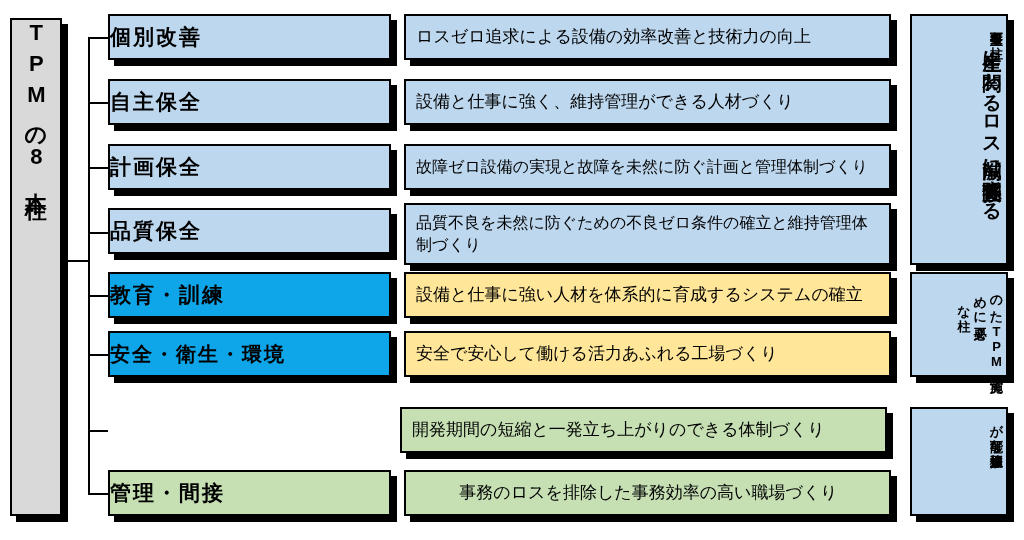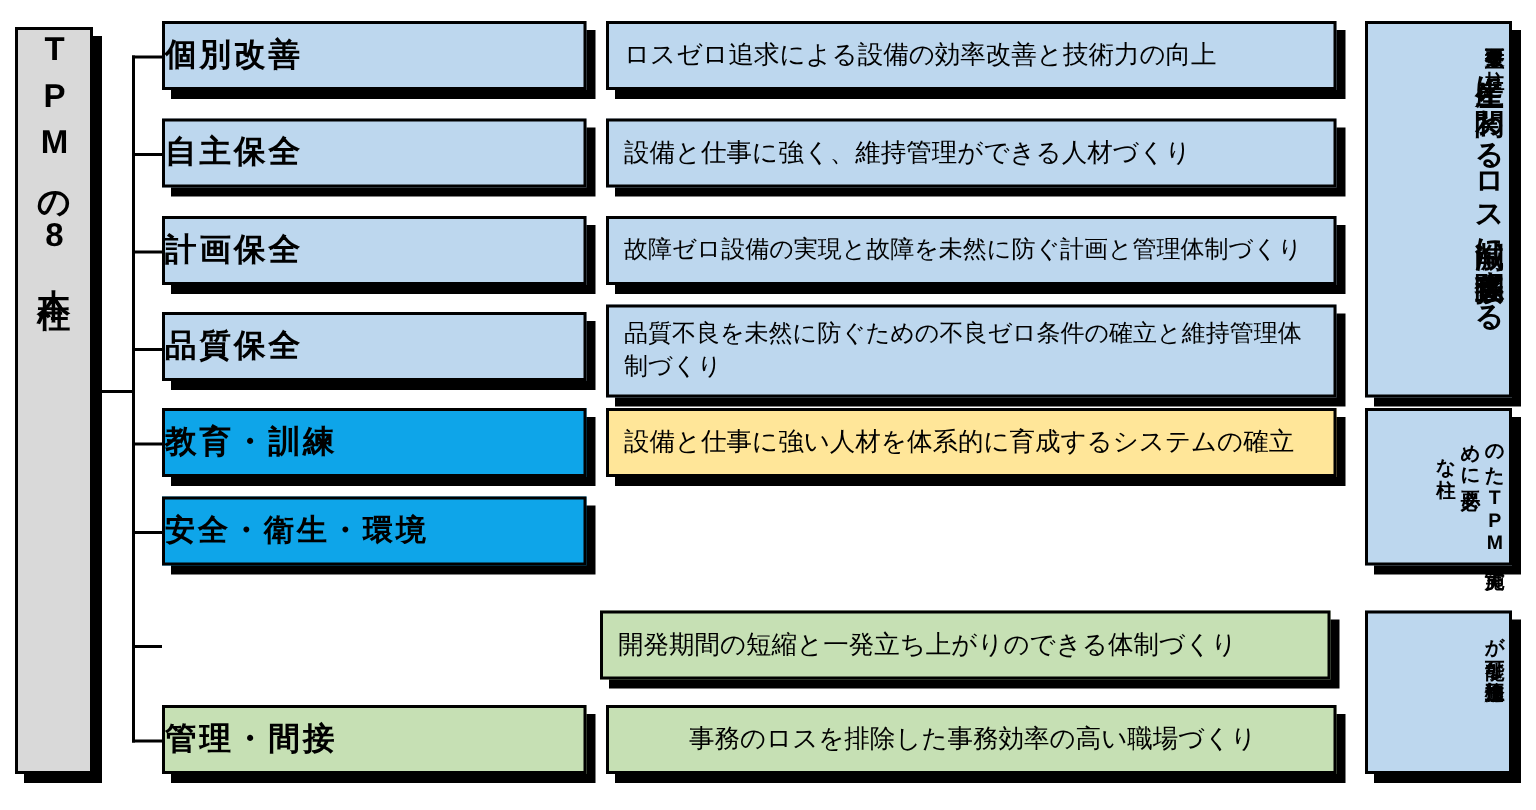--- a/index.html
+++ b/index.html
@@ -132,36 +132,39 @@
     <span>設備と仕事に強く、維持管理ができる人材づくり</span>
   </div>
 
   <div class="box pillar blue" style="left:108px; top:144px; width:283px; height:46px;">
     <span>計画保全</span>
   </div>
   <div class="box desc blue" style="left:404px; top:144px; width:487px; height:46px; font-size:16px;">
     <span>故障ゼロ設備の実現と故障を未然に防ぐ計画と管理体制づくり</span>
   </div>
 
-  <div class="box pillar blue" style="left:108px; top:208px; width:283px; height:46px;">
+  <div class="box pillar blue" style="left:108px; top:208px; width:283px; height:46px;font-family:Liberation Serif, serif;">
     <span>品質保全</span>
   </div>
   <div class="box desc blue" style="left:404px; top:203px; width:487px; height:62px; font-size:16px;">
     <span>品質不良を未然に防ぐための不良ゼロ条件の確立と維持管理体制づくり</span>
   </div>
 
   <div class="box pillar yellow" style="left:108px; top:272px; width:283px; height:46px;">
     <span>教育・訓練</span>
   </div>
   <div class="box desc yellow" style="left:404px; top:272px; width:487px; height:46px;">
     <span>設備と仕事に強い人材を体系的に育成するシステムの確立</span>
   </div>
 
   <div class="box pillar yellow" style="left:108px; top:331px; width:283px; height:46px; font-size:20px;">
     <span>安全・衛生・環境</span>
+  </div>
+  <div class="box desc yellow" style="left:404px; top:331px; width:487px; height:46px;">
+    <span>安全で安心して働ける活力あふれる工場づくり</span>
   </div>
 
   <div class="box desc green" style="left:400px; top:407px; width:487px; height:46px;">
     <span>開発期間の短縮と一発立ち上がりのできる体制づくり</span>
   </div>
 
   <div class="box pillar green" style="left:108px; top:470px; width:283px; height:46px;">
     <span>管理・間接</span>
   </div>
   <div class="box desc green" style="left:404px; top:470px; width:487px; height:46px;justify-content:center;">

